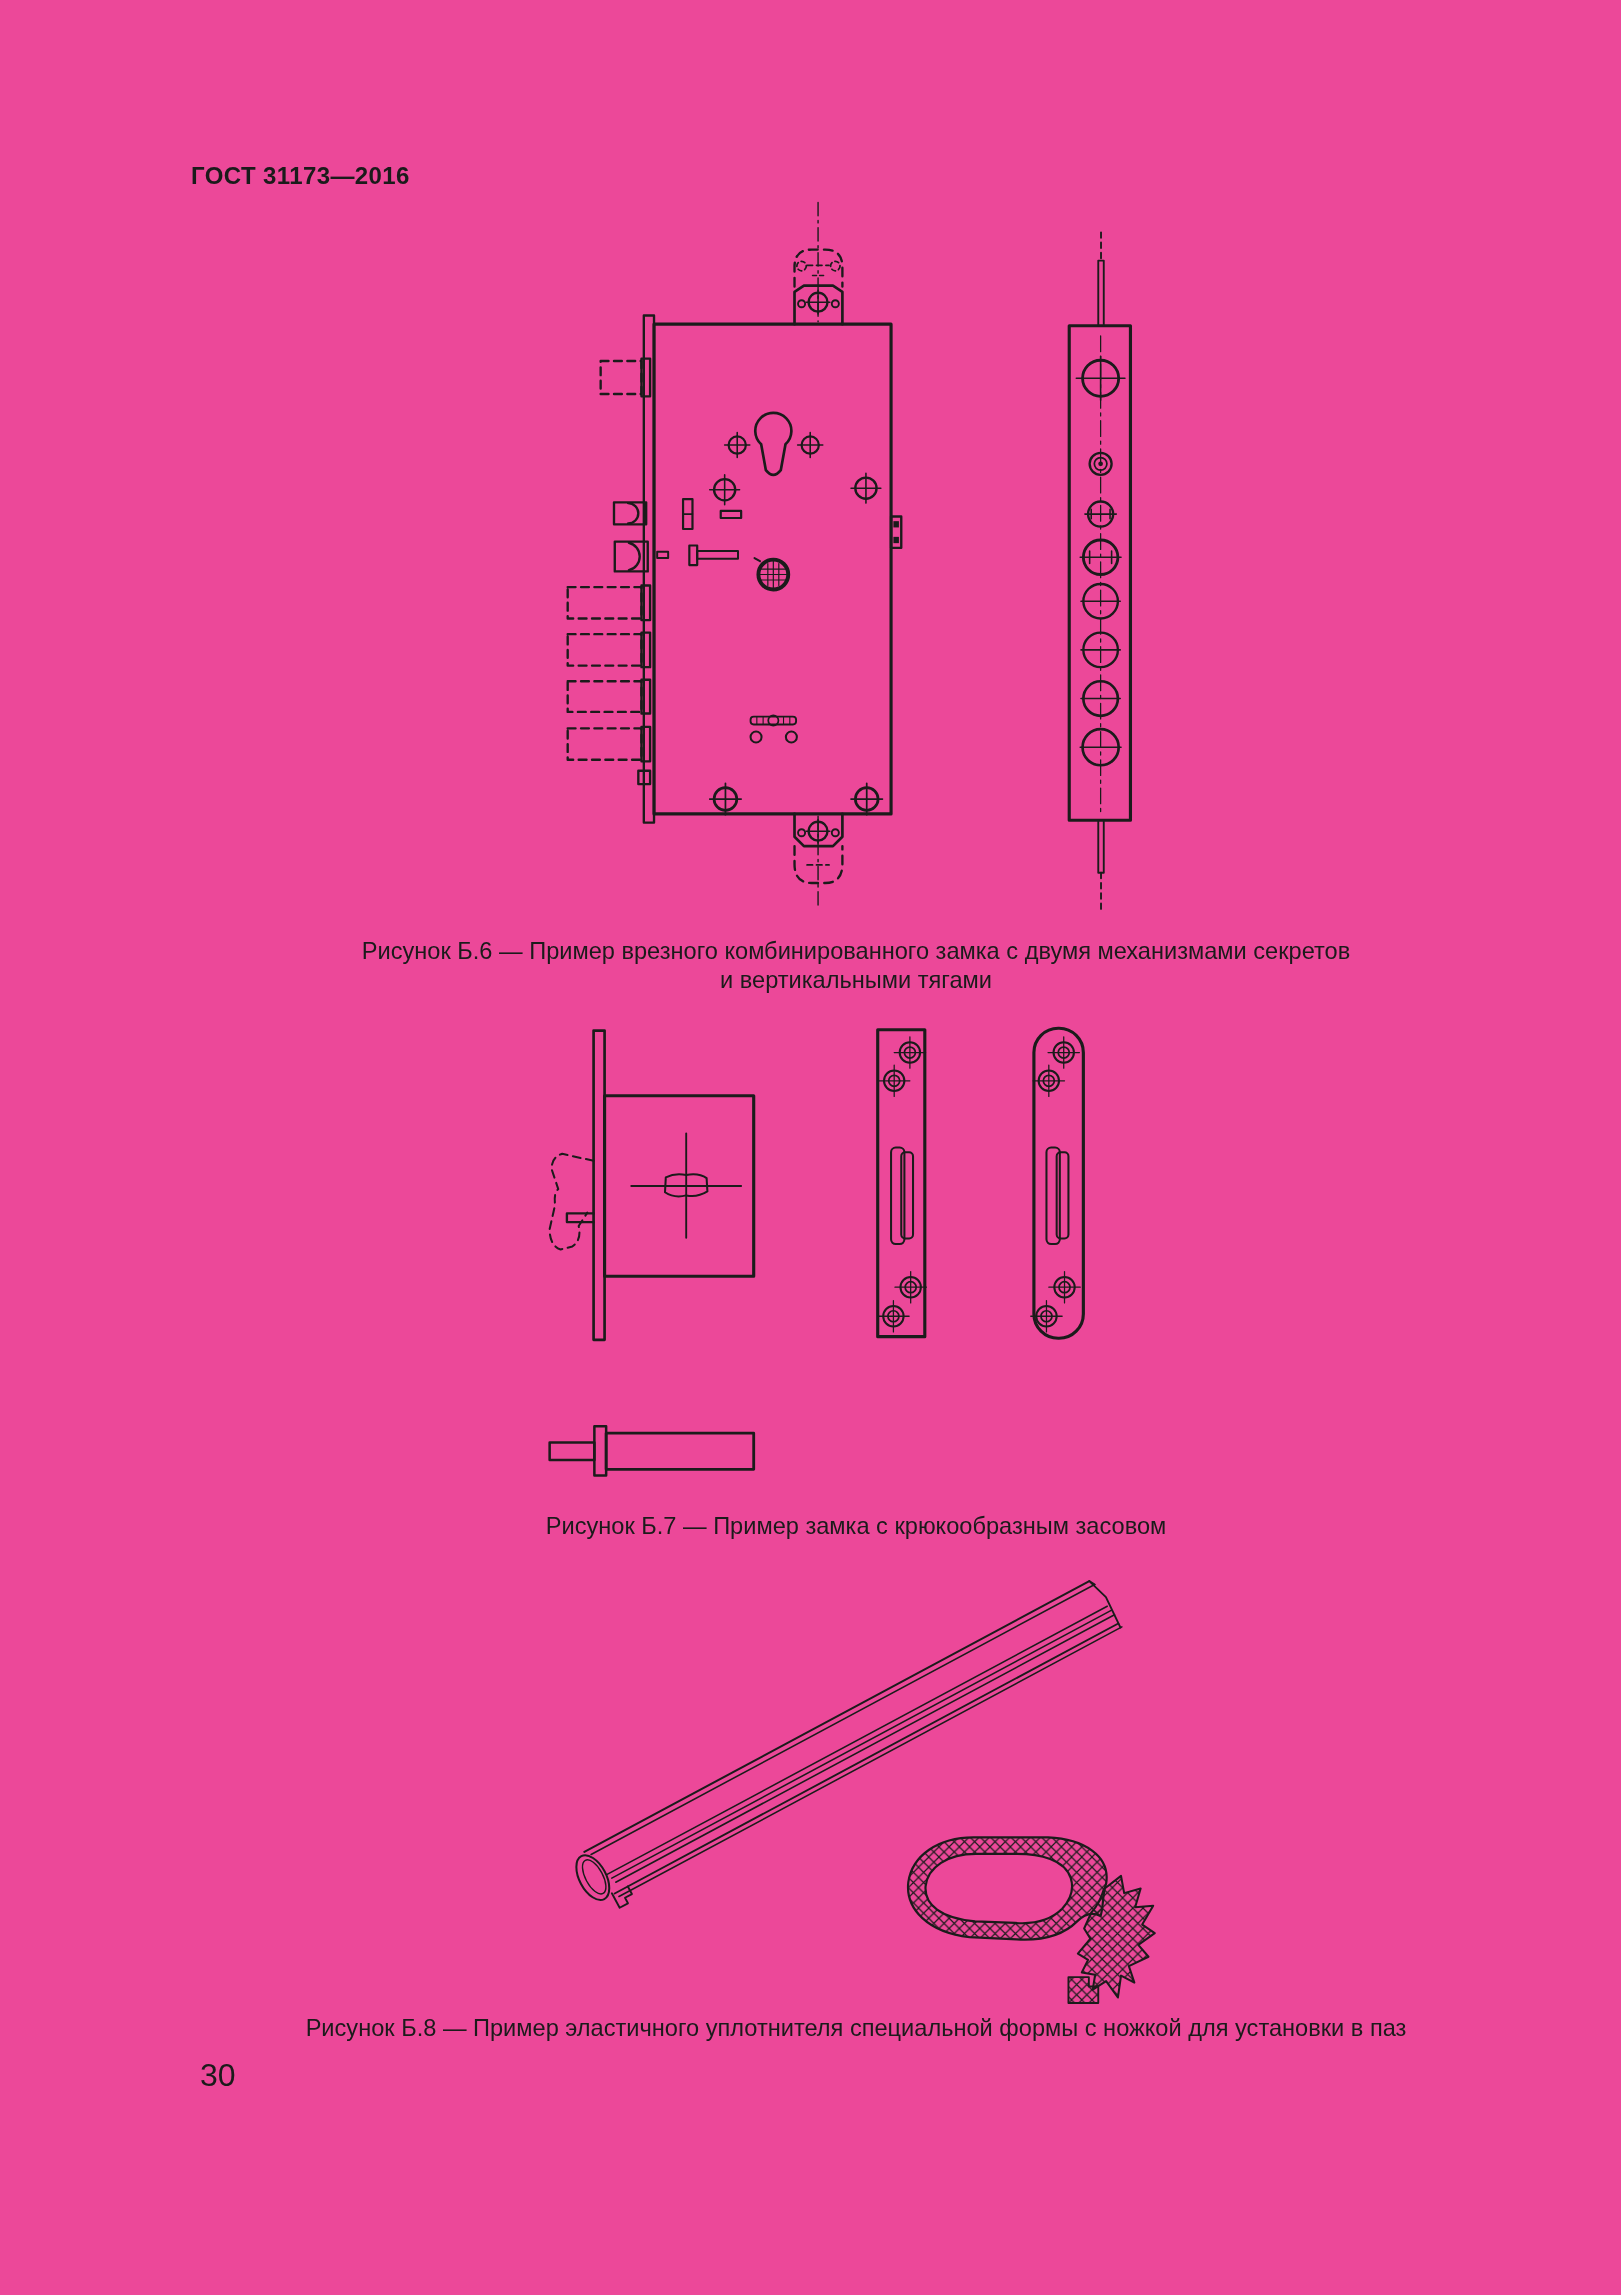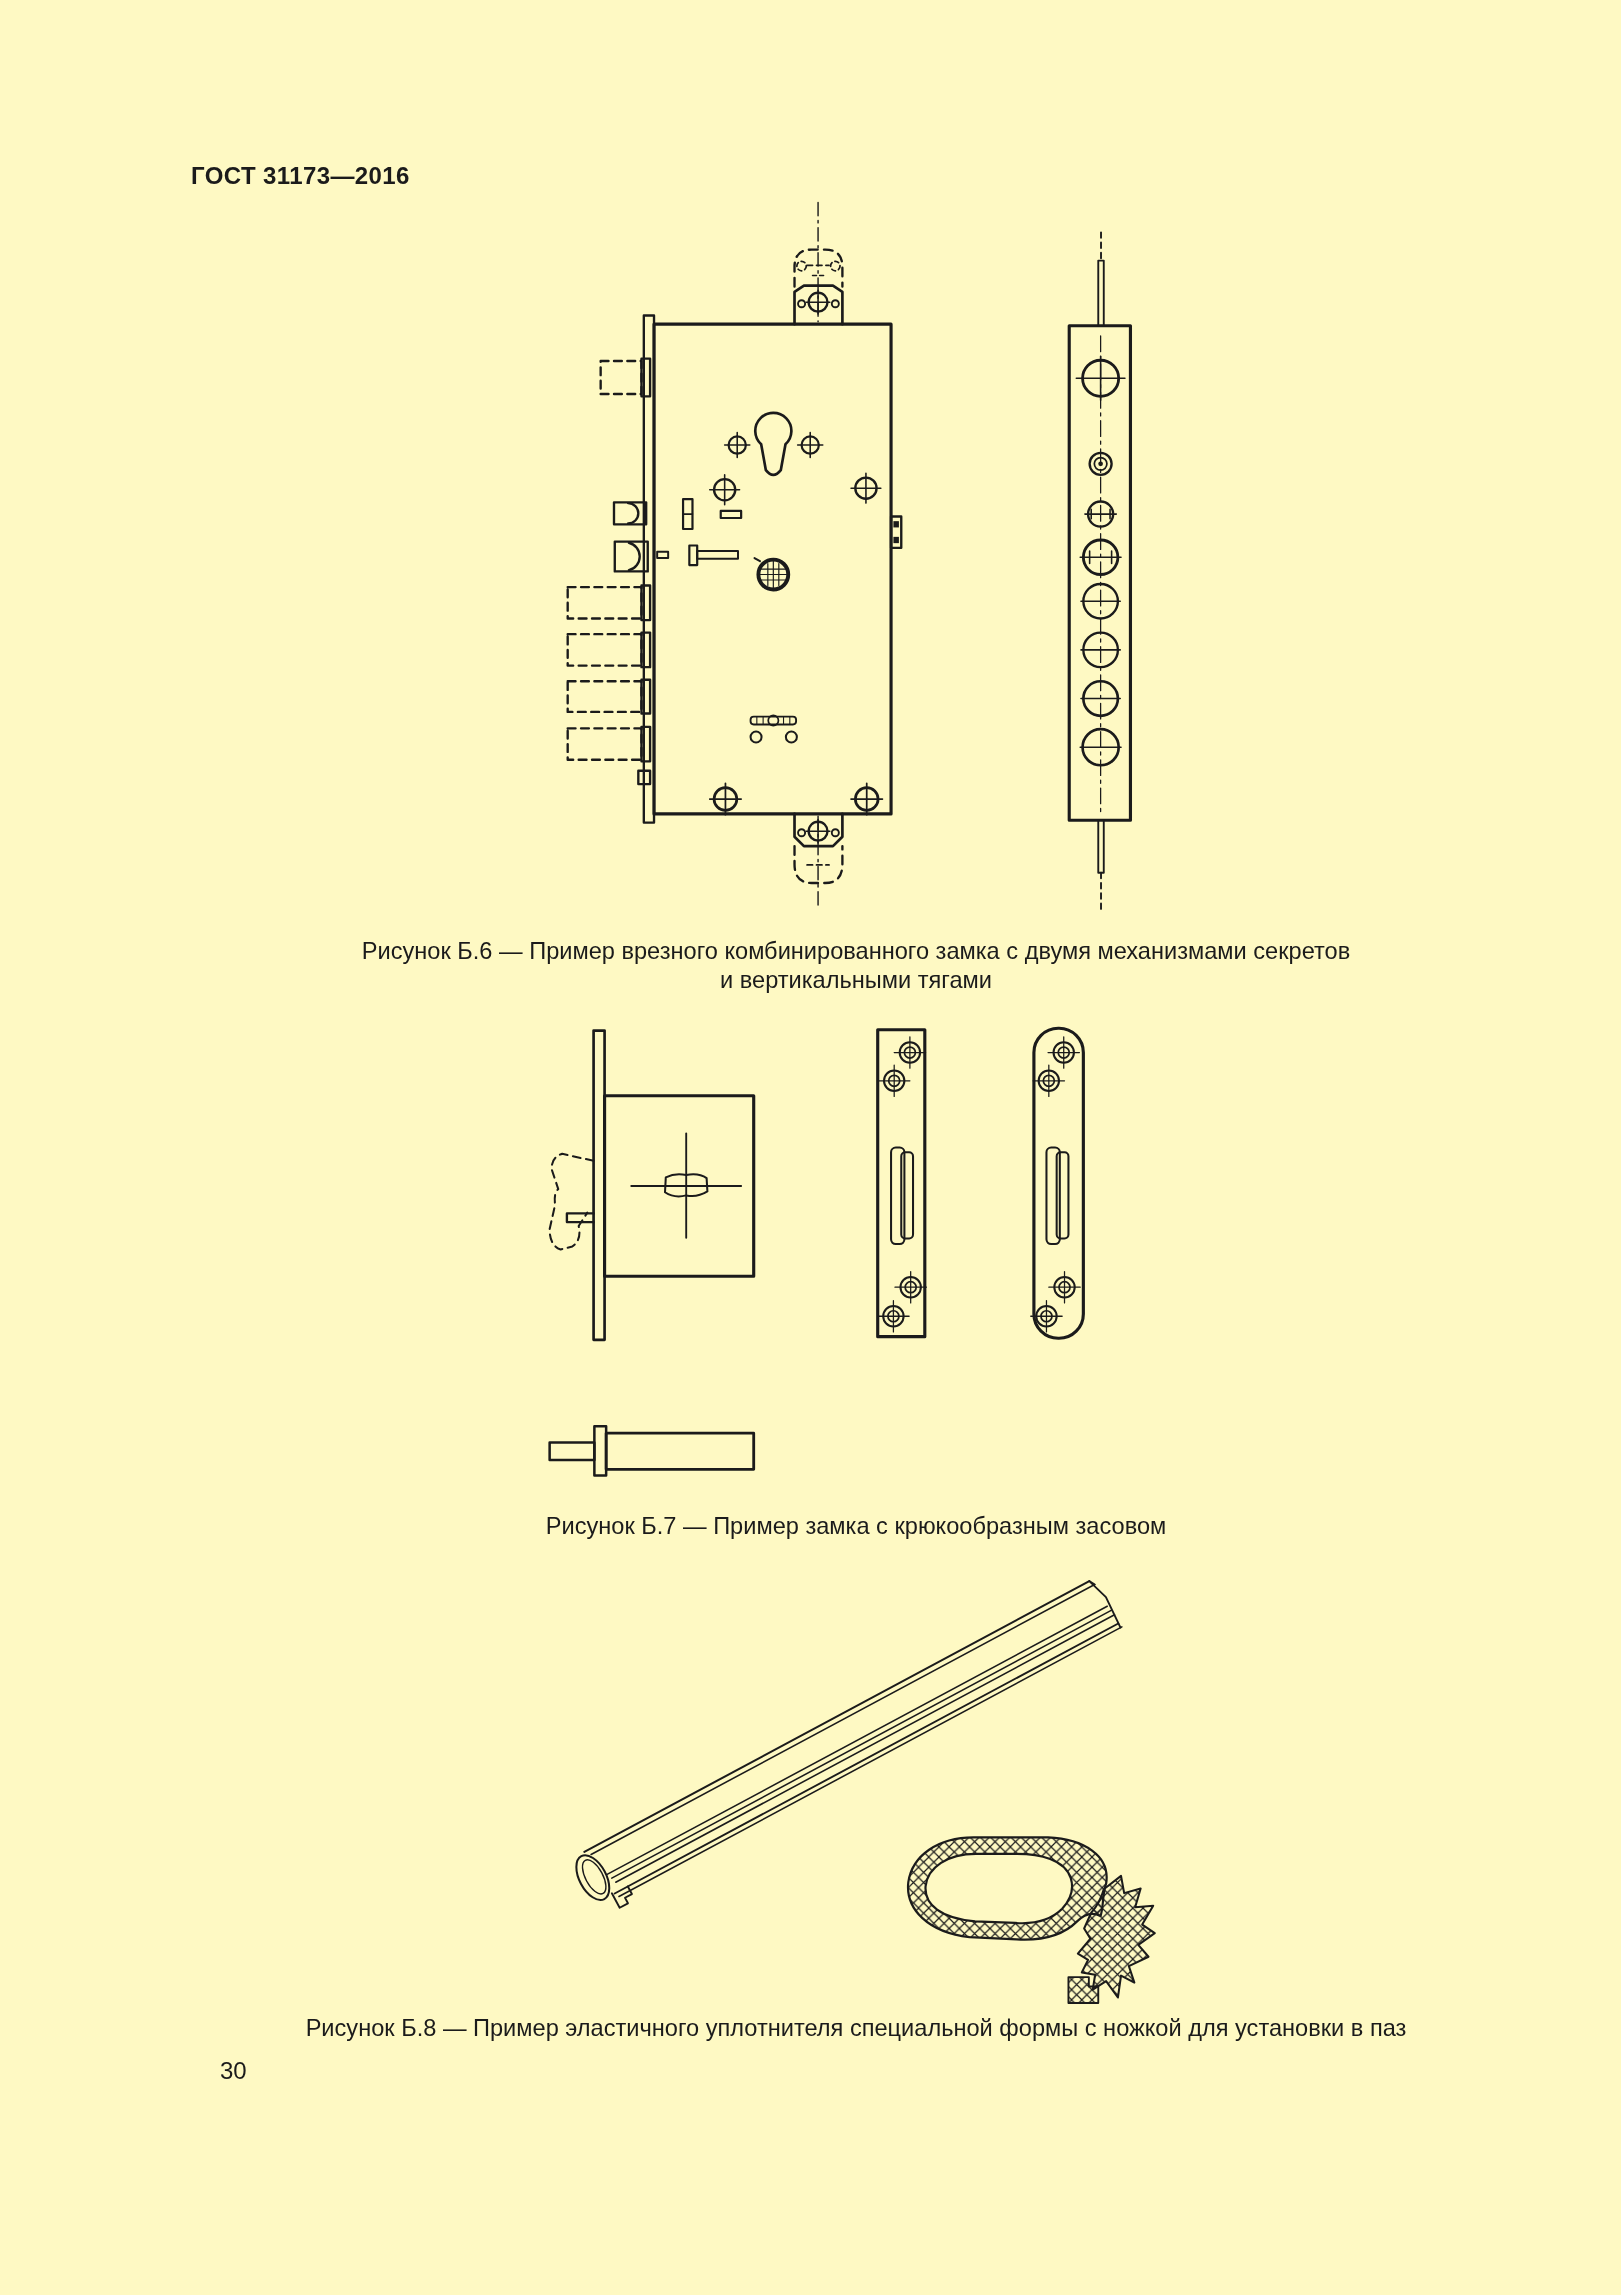--- a/index.html
+++ b/index.html
@@ -1,40 +1,39 @@
 <!DOCTYPE html>
 <html style="font-size:12.6px"><head>
 <meta charset="utf-8">
 <style>
   html,body{margin:0;padding:0;background:#e8e8e8;}
   .page{
     position:relative;
     width:1622px;height:2295px;
-    background:#fef9c3;
+    background:#ec4899;
     font-family:"Liberation Sans", sans-serif;
     color:#1b1b1b;
     overflow:hidden;
   }
   .doc-header{
     position:absolute;left:191px;top:162px;
     font-size:24px;font-weight:bold;letter-spacing:0.4px;
     white-space:nowrap;
   }
   .caption{
     position:absolute;left:45px;width:1622px;
     text-align:center;font-size:23.6px;line-height:29px;
     white-space:nowrap;
   }
   .caption-b6{top:937px;white-space:normal;}
   .caption-b7{top:1512px;}
   .caption-b8{top:2014px;}
   .page-number{
     position:absolute;left:200px;top:2057px;
-    font-size:24px;
-    margin-left:20px;
+    font-size:32px;
   }
   svg.canvas{position:absolute;left:0;top:0;}
 </style>
 </head>
 <body>
 
 <div class="page">
 
   <div class="doc-header">ГОСТ 31173—2016</div>
 

